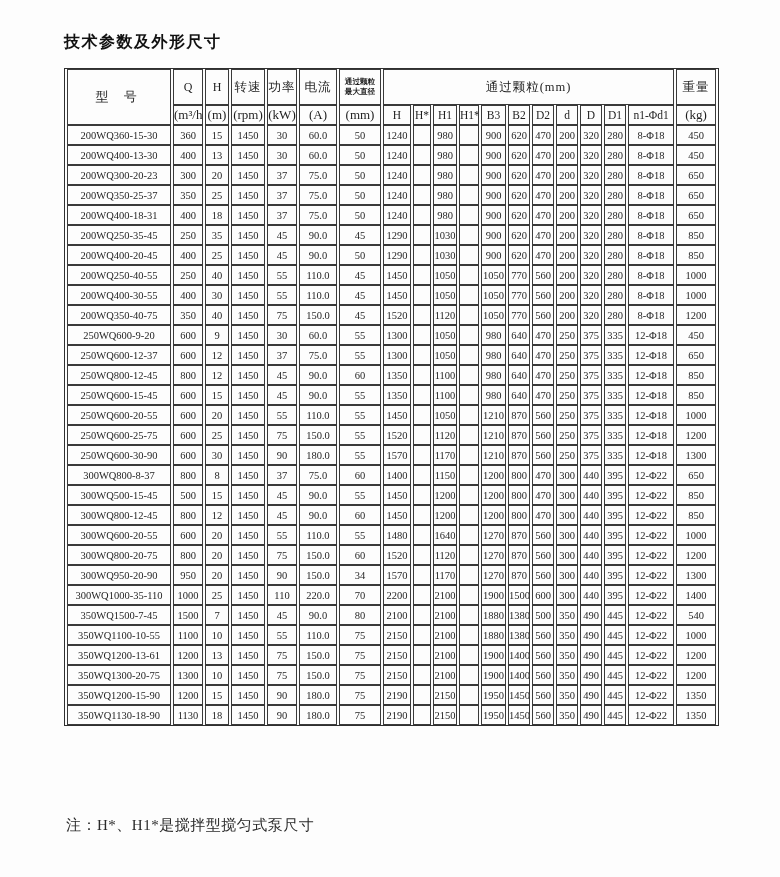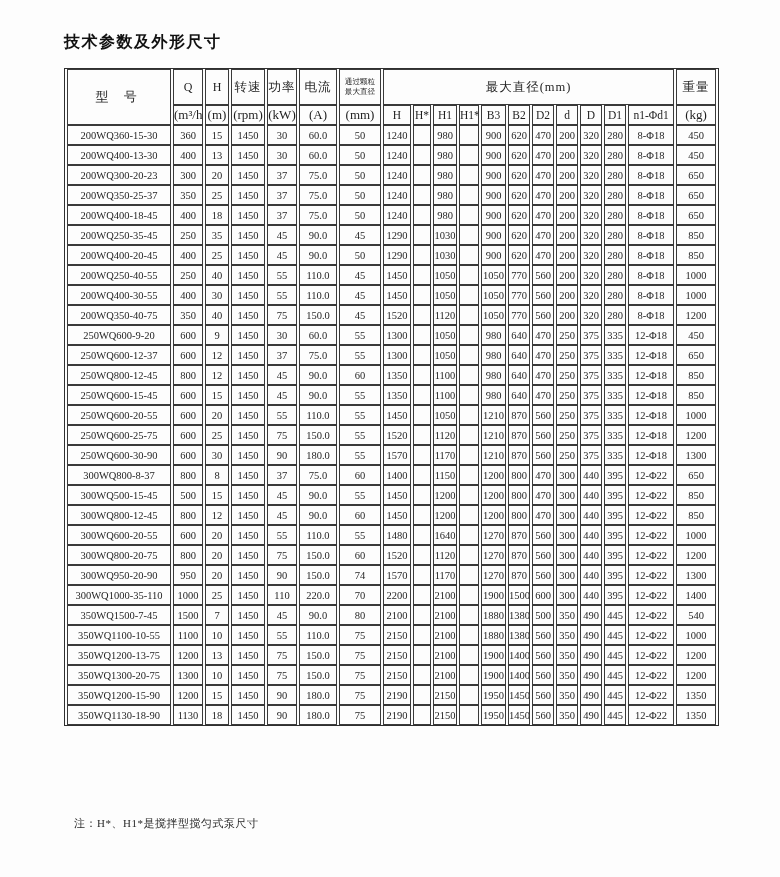--- a/index.html
+++ b/index.html
@@ -45,27 +45,27 @@
     white-space: nowrap;
     font-weight: normal;
   }
   thead tr.hdr1 th { height: 36px; }
   thead tr.hdr2 th { height: 20px; }
   tbody td { height: 20px; font-size: 10.5px; letter-spacing: 0; }
   .th-cn   { font-size: 12.5px; letter-spacing: 1px; }
   .th-lat  { font-size: 12px; }
   .th-unit { font-size: 13px; letter-spacing: 0; }
   .th-dim  { font-size: 11.5px; }
-  .th-particle { line-height: 10px; }
+  .th-particle { line-height: 10px; font-weight: bold; }
   .th-particle span { display: block; font-size: 8px; letter-spacing: 0; transform: scale(0.95); }
   .th-model { font-size: 13px; letter-spacing: 6px; margin-top: 16px; }
   .note {
     position: absolute;
-    left: 74px; top: 816px;
-    font-size: 11px;
+    left: 66px; top: 816px;
+    font-size: 15px;
     color: #2a2a2a;
     letter-spacing: 0.5px;
   }
 </style>
 </head>
 <body>
 
 <div class="page">
 
   <h1 class="title">技术参数及外形尺寸</h1>
@@ -97,21 +97,21 @@
         <th rowspan="2" class="th-model">型 号</th>
         <th class="th-lat">Q</th>
         <th class="th-lat">H</th>
         <th class="th-cn">转速</th>
         <th class="th-cn">功率</th>
         <th class="th-cn">电流</th>
         <th class="th-particle">
           <span>通过颗粒</span>
           <span>最大直径</span>
         </th>
-        <th colspan="11" class="th-cn">最大直径(mm)</th>
+        <th colspan="11" class="th-cn">通过颗粒(mm)</th>
         <th class="th-cn">重量</th>
       </tr>
       <tr class="hdr2">
         <th class="th-unit">(m³/h)</th>
         <th class="th-unit">(m)</th>
         <th class="th-unit">(rpm)</th>
         <th class="th-unit">(kW)</th>
         <th class="th-unit">(A)</th>
         <th class="th-unit">(mm)</th>
         <th class="th-dim">H</th>
@@ -207,21 +207,21 @@
           <td>900</td>
           <td>620</td>
           <td>470</td>
           <td>200</td>
           <td>320</td>
           <td>280</td>
           <td>8-Φ18</td>
           <td>650</td>
         </tr>
         <tr>
-          <td>200WQ400-18-45</td>
+          <td>200WQ400-18-31</td>
           <td>400</td>
           <td>18</td>
           <td>1450</td>
           <td>37</td>
           <td>75.0</td>
           <td>50</td>
           <td>1240</td>
           <td></td>
           <td>980</td>
           <td></td>
@@ -591,21 +591,21 @@
           <td>12-Φ22</td>
           <td>1200</td>
         </tr>
         <tr>
           <td>300WQ950-20-90</td>
           <td>950</td>
           <td>20</td>
           <td>1450</td>
           <td>90</td>
           <td>150.0</td>
-          <td>74</td>
+          <td>34</td>
           <td>1570</td>
           <td></td>
           <td>1170</td>
           <td></td>
           <td>1270</td>
           <td>870</td>
           <td>560</td>
           <td>300</td>
           <td>440</td>
           <td>395</td>
@@ -669,21 +669,21 @@
           <td>1880</td>
           <td>1380</td>
           <td>560</td>
           <td>350</td>
           <td>490</td>
           <td>445</td>
           <td>12-Φ22</td>
           <td>1000</td>
         </tr>
         <tr>
-          <td>350WQ1200-13-75</td>
+          <td>350WQ1200-13-61</td>
           <td>1200</td>
           <td>13</td>
           <td>1450</td>
           <td>75</td>
           <td>150.0</td>
           <td>75</td>
           <td>2150</td>
           <td></td>
           <td>2100</td>
           <td></td>

